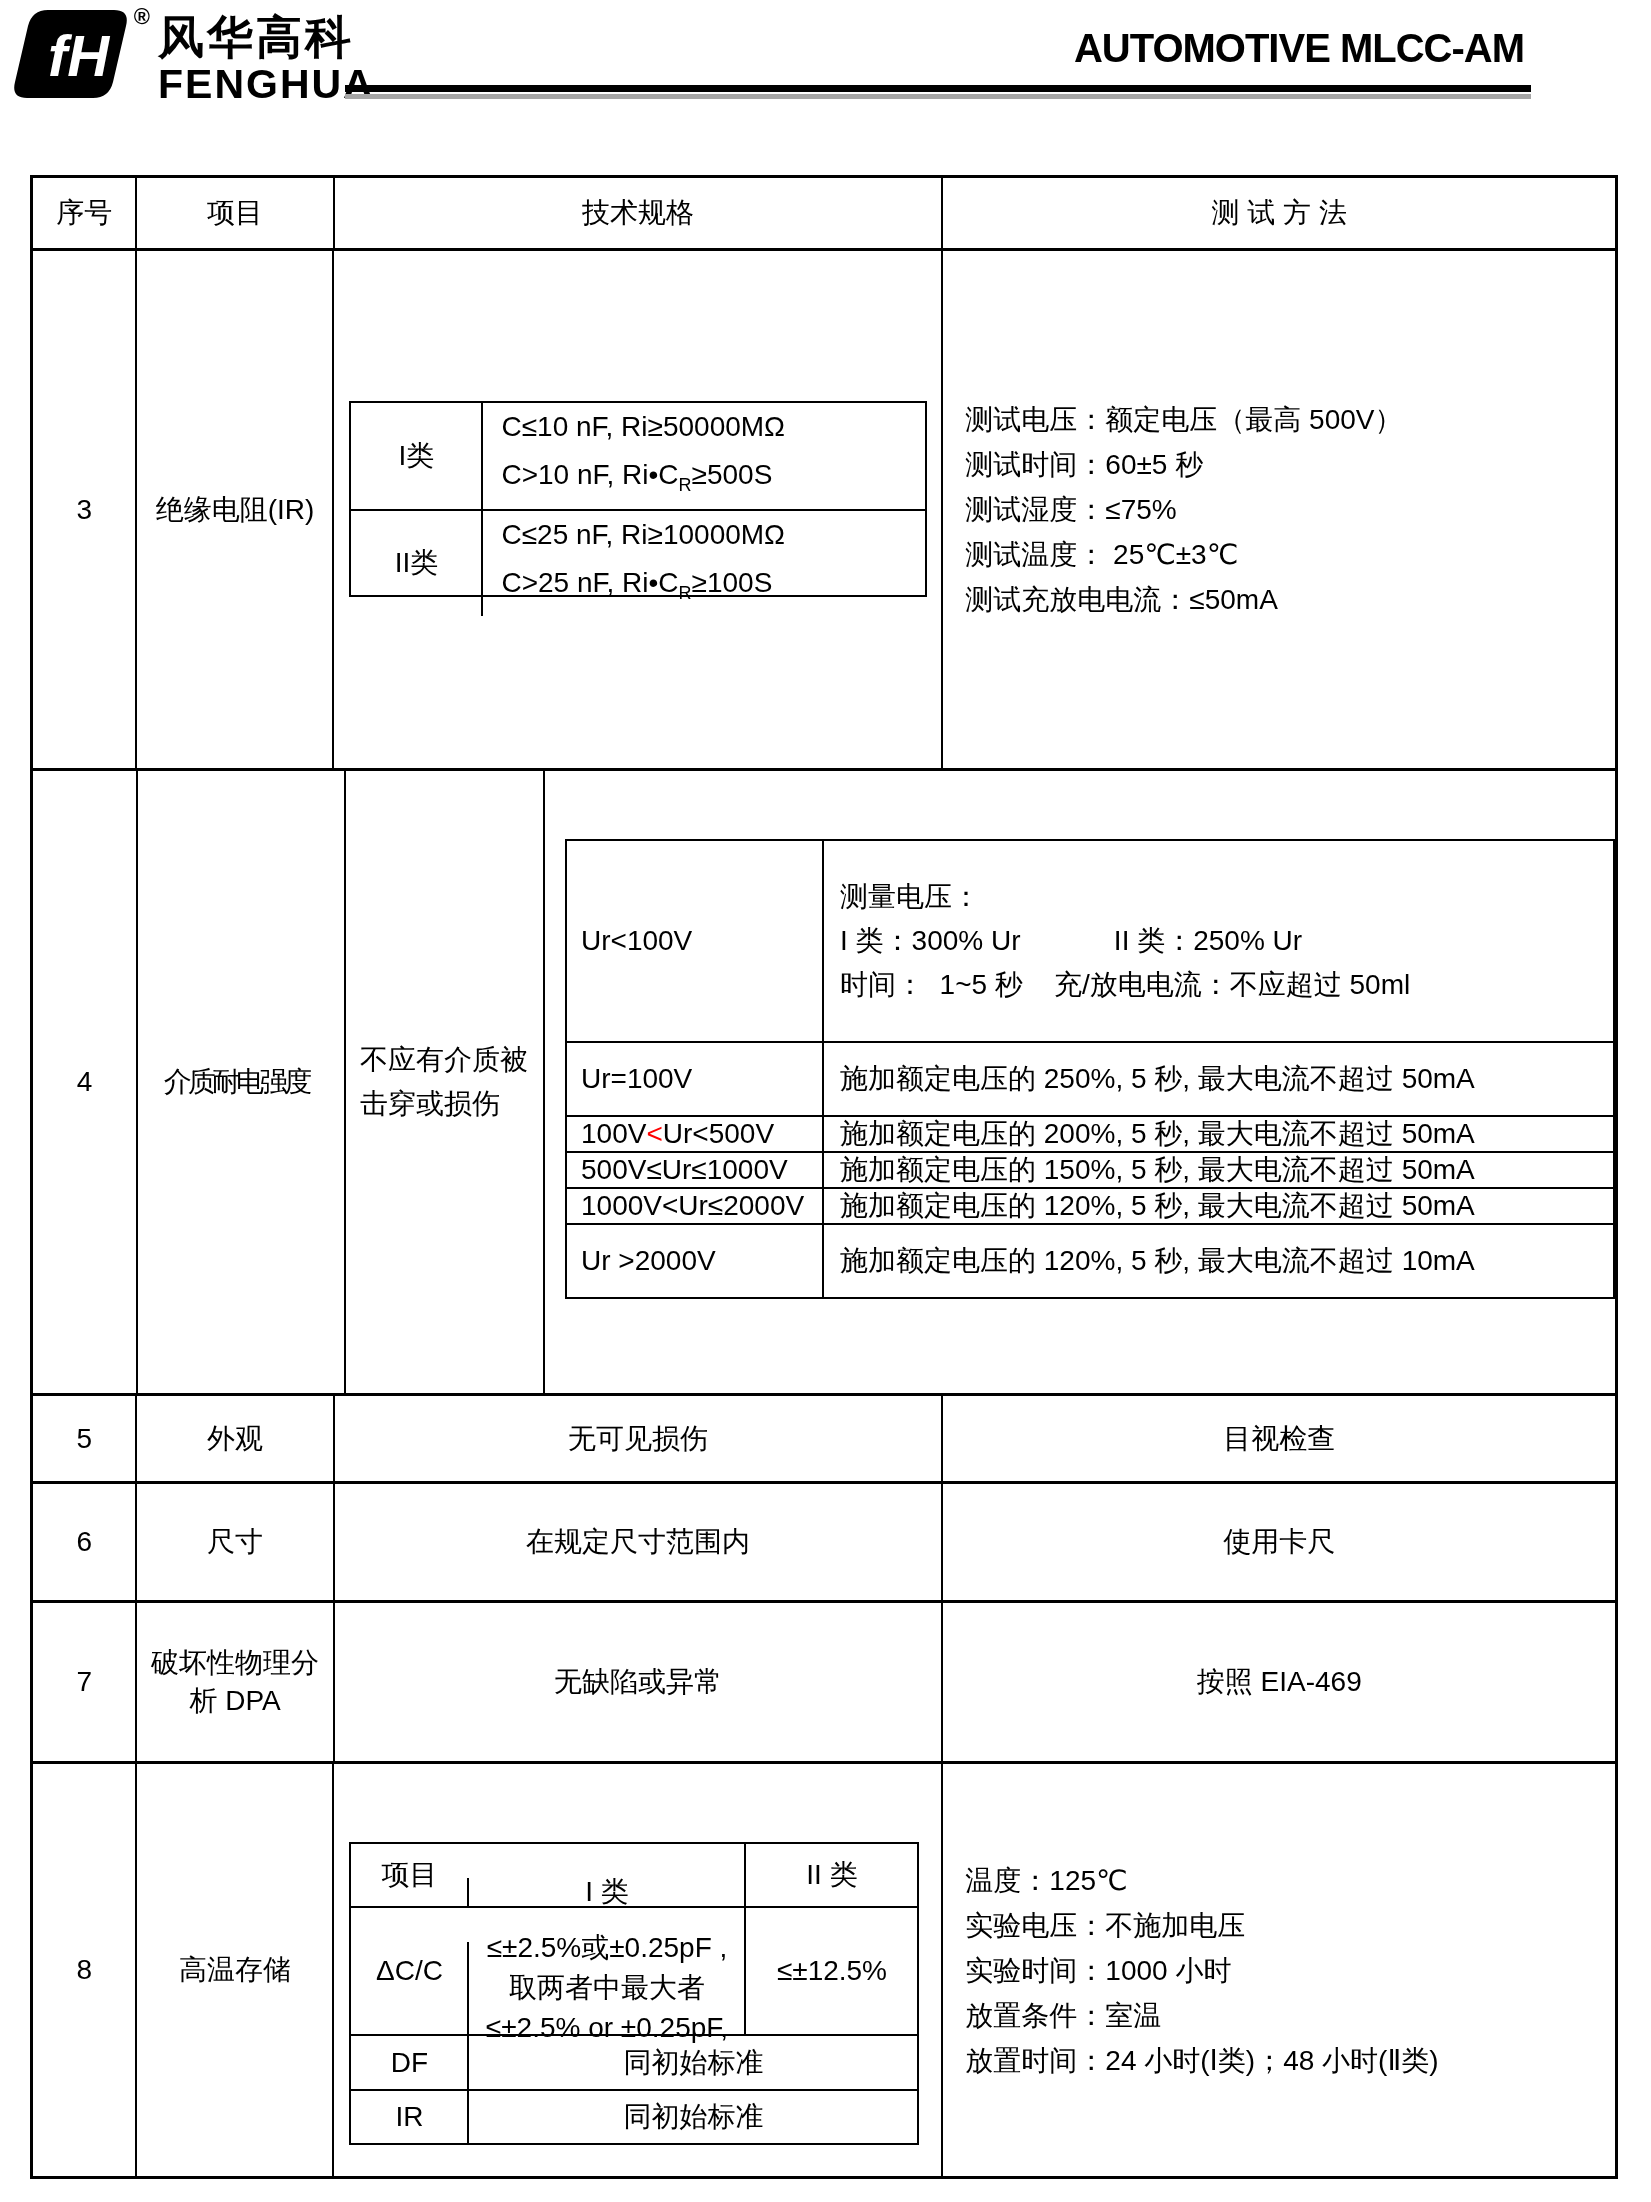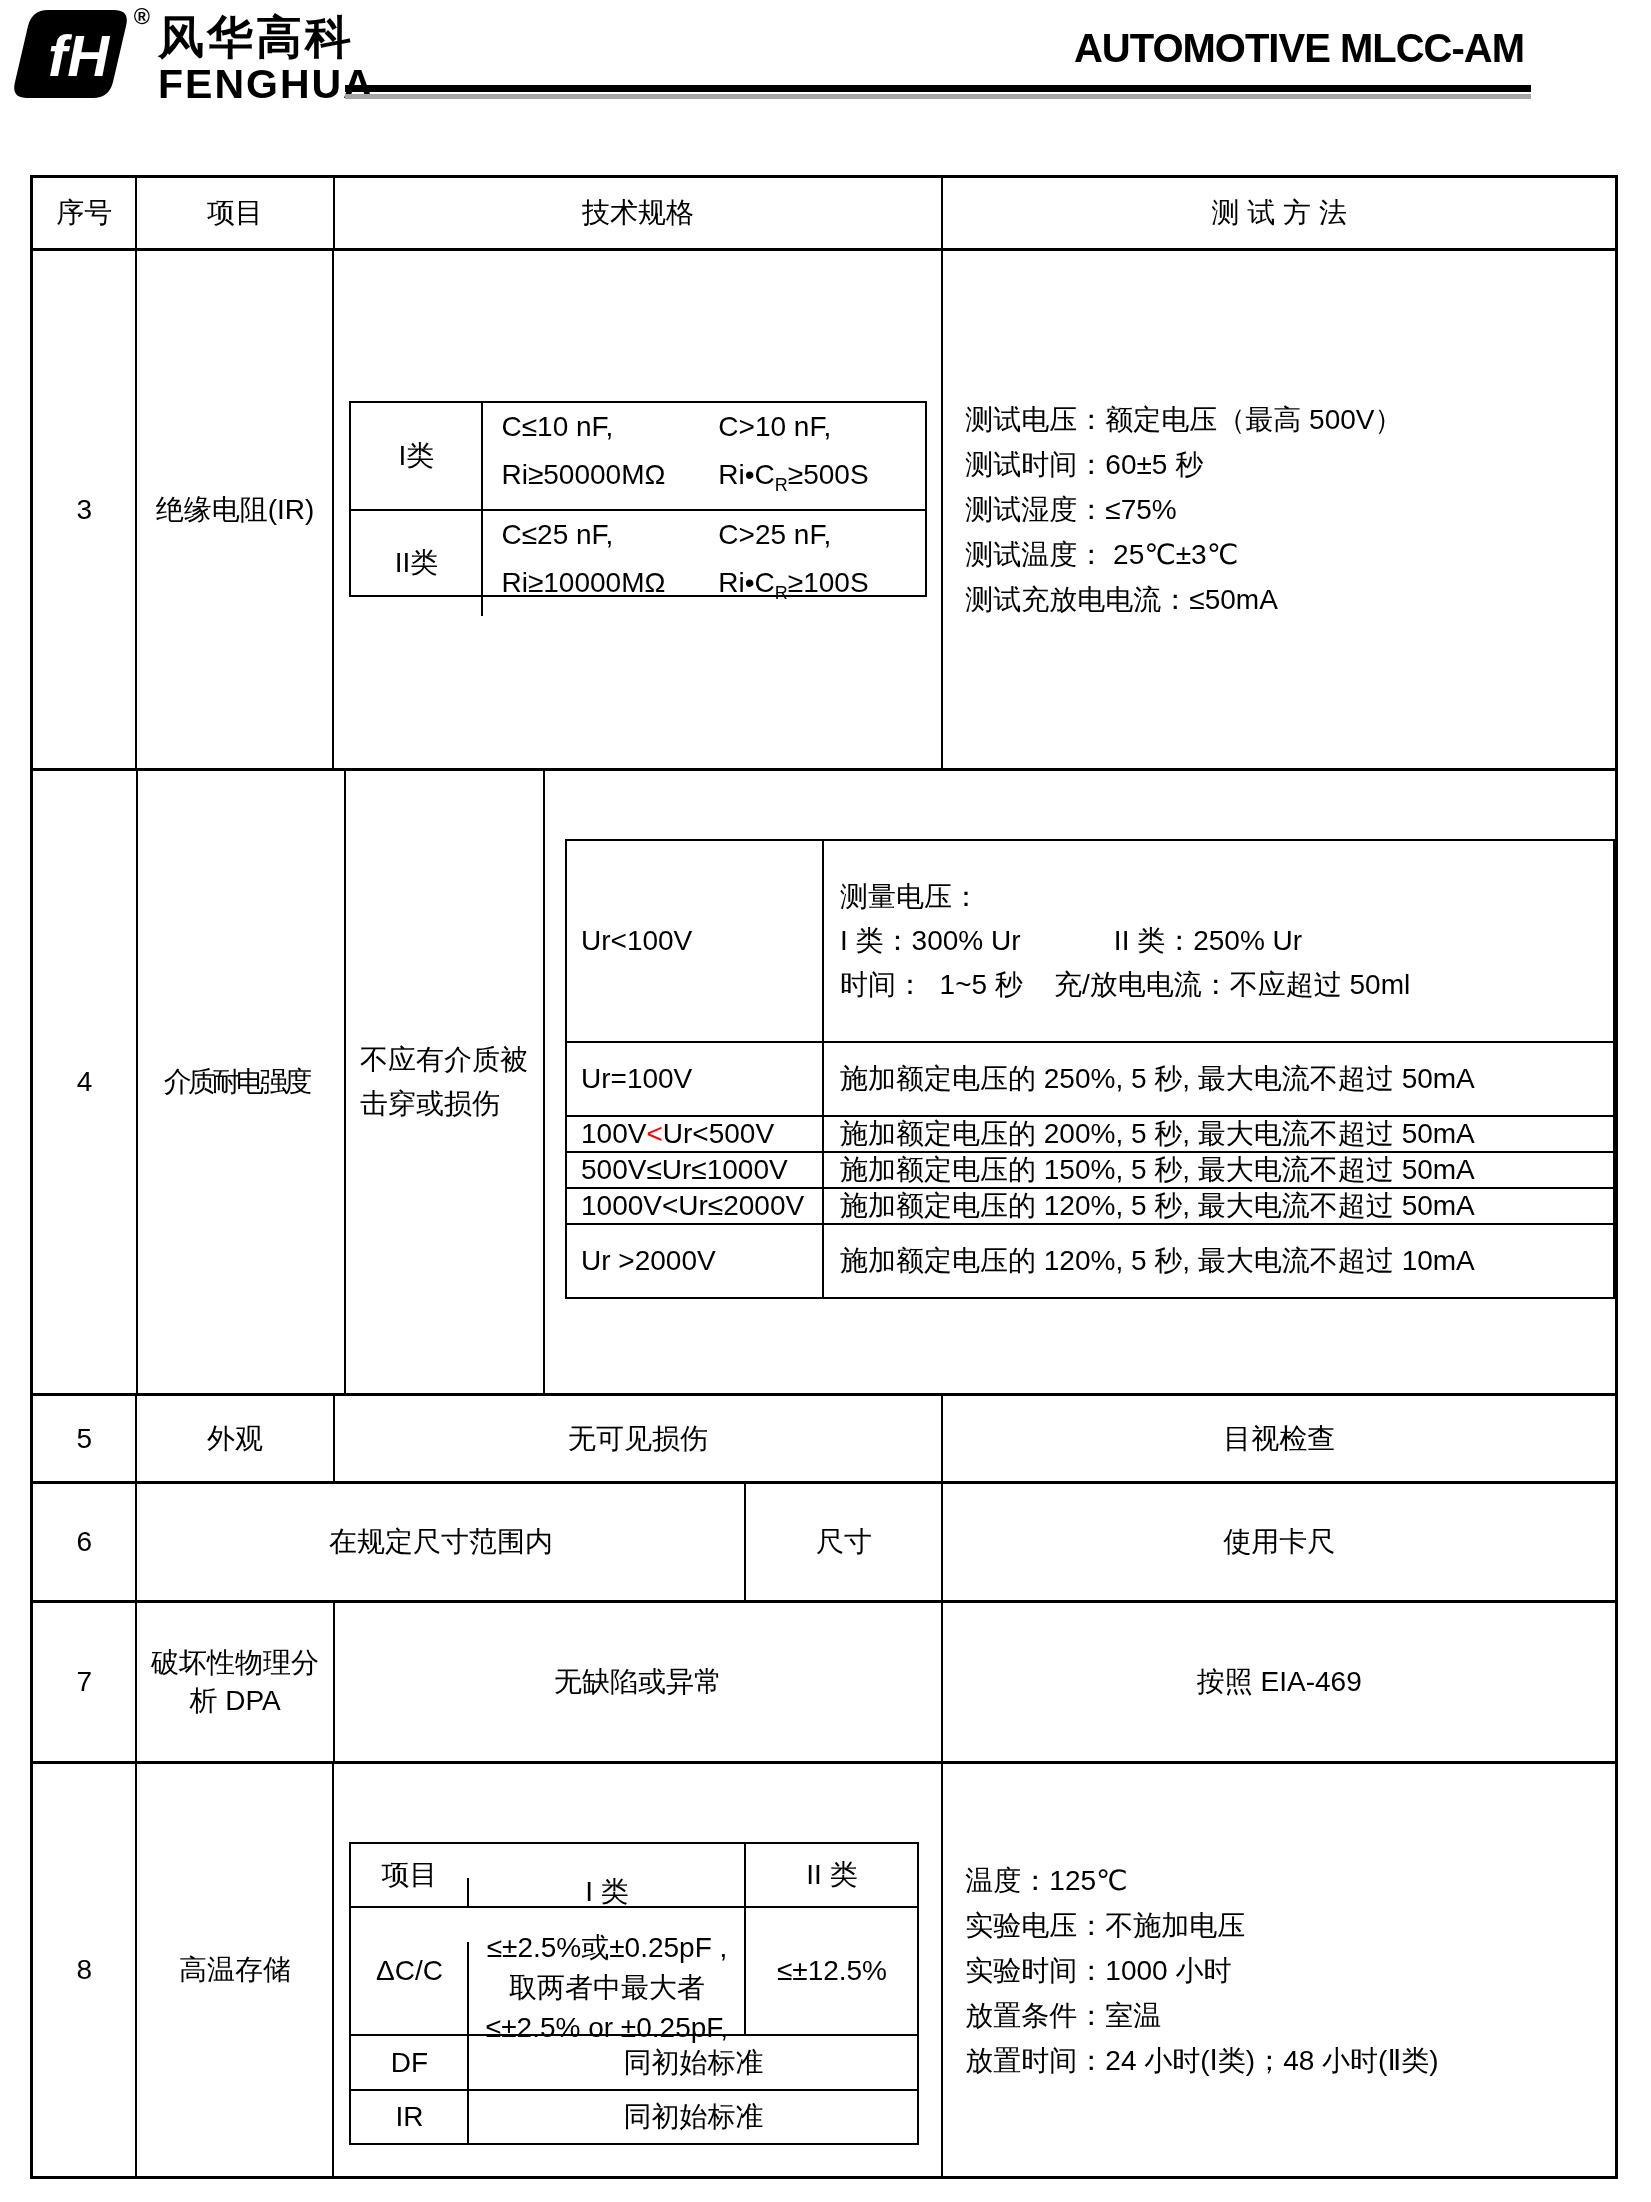--- a/index.html
+++ b/index.html
@@ -38,21 +38,21 @@
   .lines{display:flex;flex-direction:column;justify-content:center;align-items:flex-start;
          padding-left:22px;line-height:45px;text-align:left;}
   .squish{letter-spacing:-0.14em;}
 
   
   .t3{position:absolute;left:15px;top:150px;width:578px;height:196px;border:2px solid #000;
       display:flex;flex-direction:column;}
   .t3 .t3row{flex:1;display:flex;}
   .t3 .t3row + .t3row{border-top:2px solid #000;}
   .t3 .klass{width:130px;display:flex;align-items:center;justify-content:center;}
-  .t3 .spec{flex:1;border-left:2px solid #000;display:flex;flex-direction:row;
+  .t3 .spec{flex:1;border-left:2px solid #000;display:flex;flex-direction:column;
             justify-content:flex-end;padding-left:18px;line-height:48px;text-align:left;}
   sub{font-size:18px;}
 
   
   .r4main{flex:1;display:flex;}
   .r4cond{width:199px;border-left:2px solid #000;display:flex;align-items:center;
           justify-content:center;text-align:left;padding:0 14px;line-height:44px;margin-left:10px;}
   .r4rest{flex:1;border-left:2px solid #000;position:relative;}
   .t4{position:absolute;left:20px;top:68px;width:1050px;border:2px solid #000;
       display:flex;flex-direction:column;}
@@ -183,22 +183,22 @@
 
     <div class="trow h-r5">
       <div class="cell c1">5</div>
       <div class="cell c2">外观</div>
       <div class="cell c3">无可见损伤</div>
       <div class="cell c4">目视检查</div>
     </div>
 
     <div class="trow h-r6">
       <div class="cell c1">6</div>
+      <div class="cell c2">尺寸</div>
       <div class="cell c3">在规定尺寸范围内</div>
-      <div class="cell c2">尺寸</div>
       <div class="cell c4">使用卡尺</div>
     </div>
 
     <div class="trow h-r7">
       <div class="cell c1">7</div>
       <div class="cell c2" style="padding:0 12px;">破坏性物理分析 DPA</div>
       <div class="cell c3">无缺陷或异常</div>
       <div class="cell c4">按照 EIA-469</div>
     </div>
 

